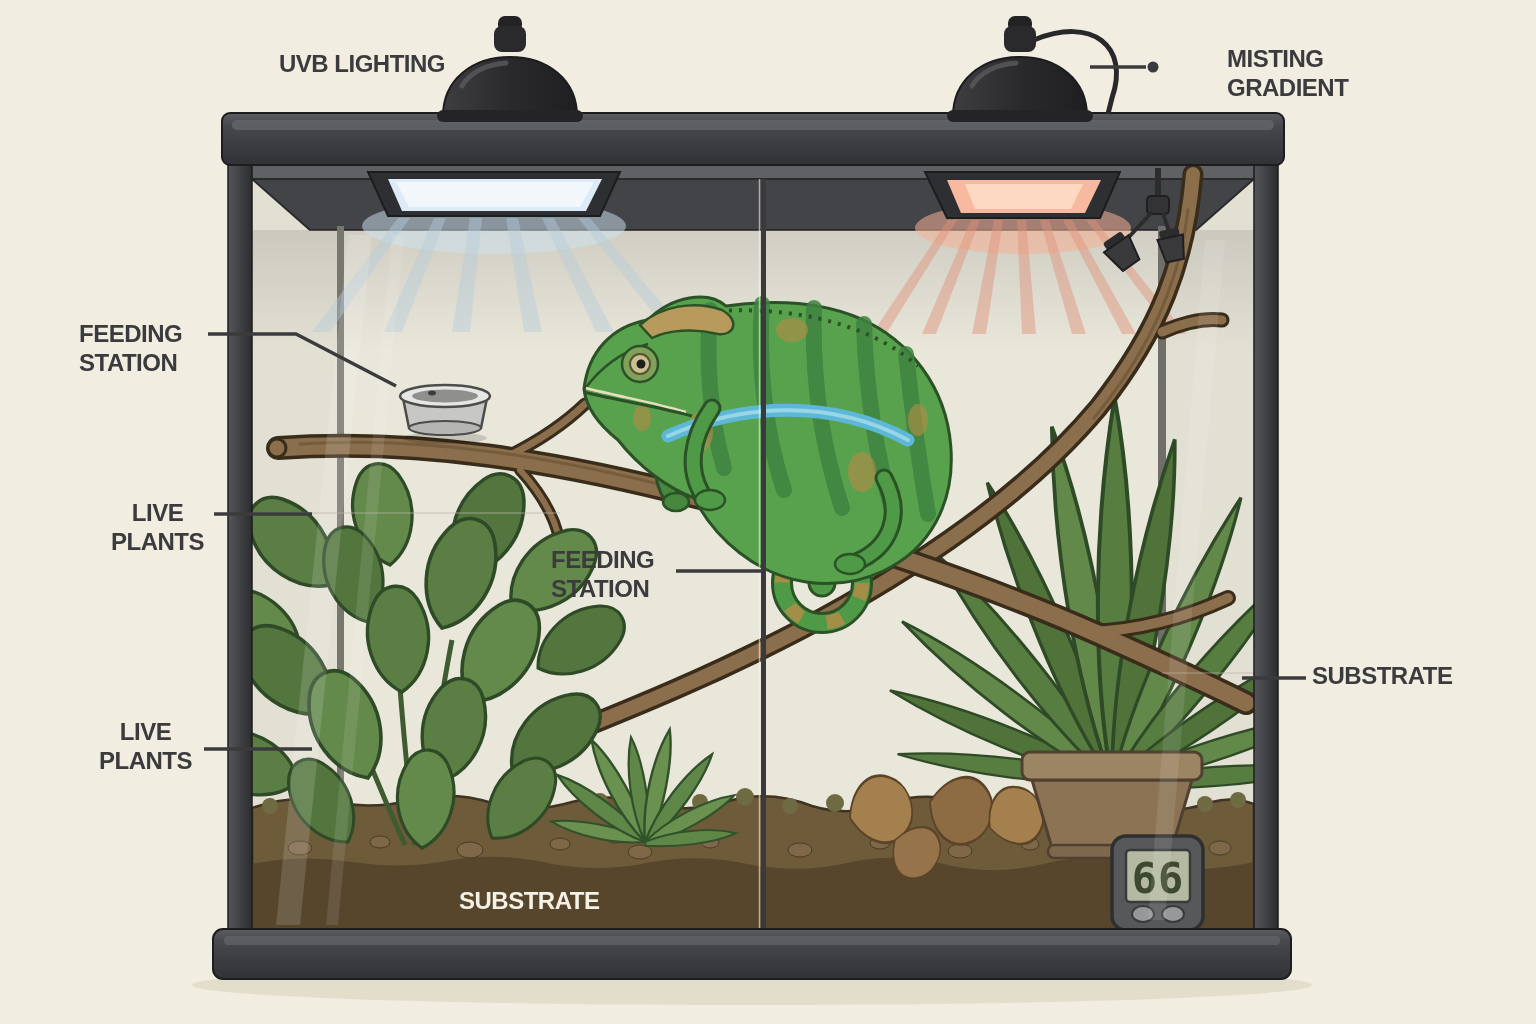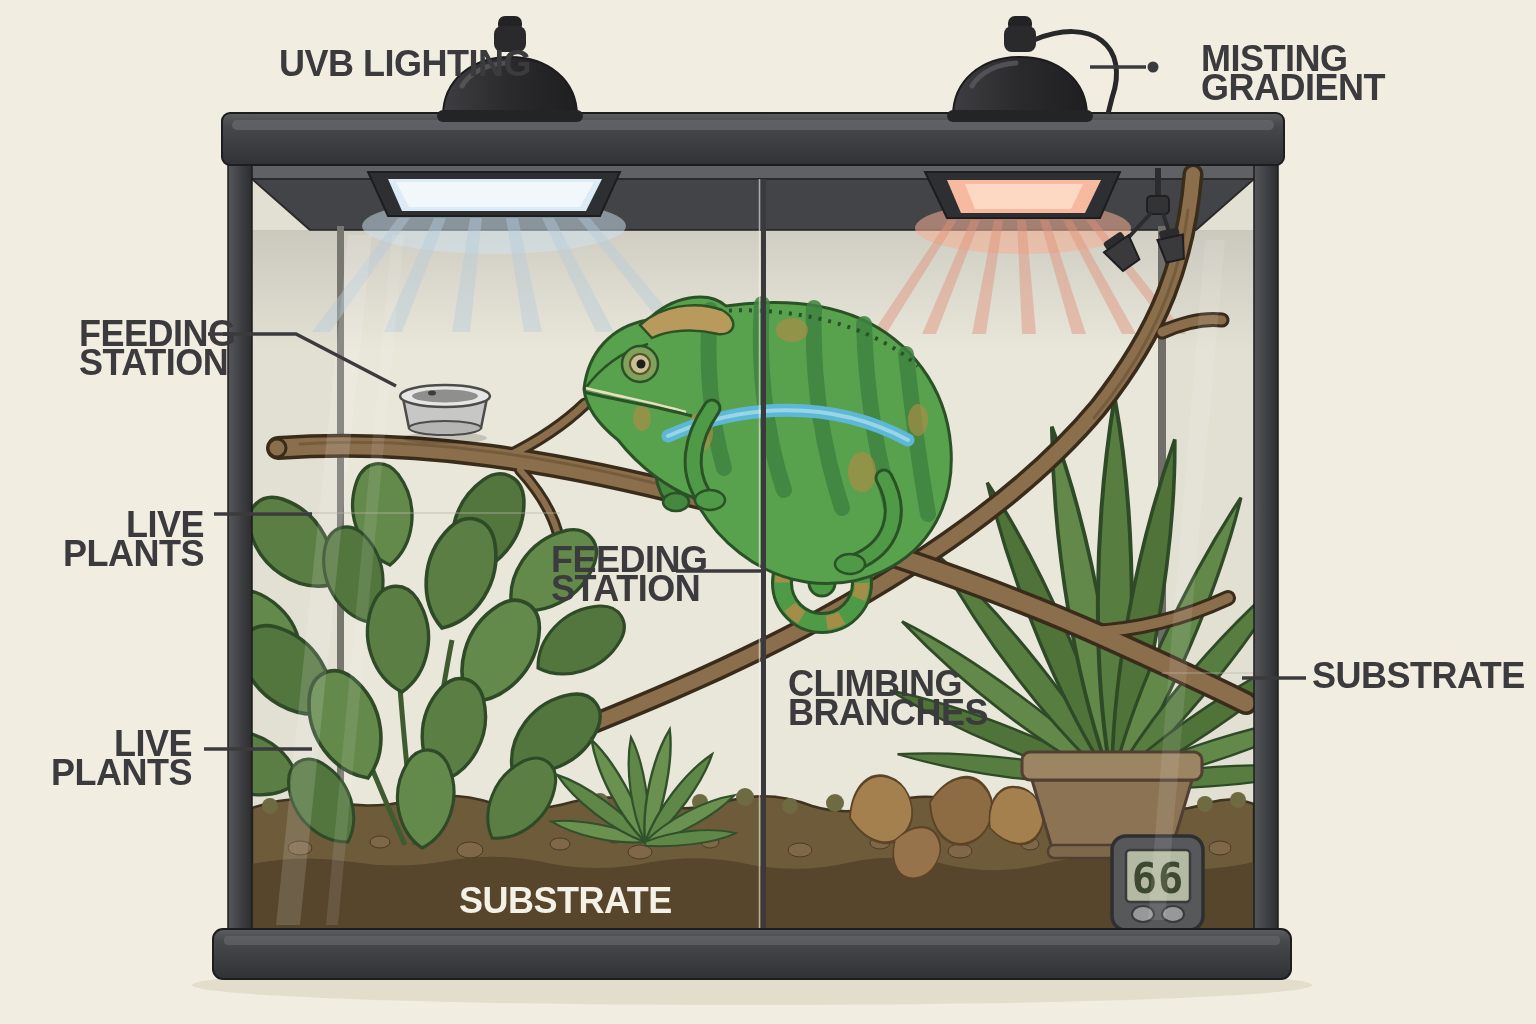--- a/index.html
+++ b/index.html
@@ -1,22 +1,22 @@
 <!DOCTYPE html>
 <html><head>
 <meta charset="utf-8">
 <style>
   html,body{margin:0;padding:0;background:#f1ede1;}
   .stage{position:relative;width:1536px;height:1024px;overflow:hidden;
          background:#f1ede1;font-family:"Liberation Sans",sans-serif;}
   .stage svg{position:absolute;left:0;top:0;}
-  .lbl{position:absolute;font-weight:700;font-size:36px;line-height:29px;
+  .lbl{position:absolute;font-weight:700;font-size:24px;line-height:29px;
        letter-spacing:-0.5px;color:#3b3b3d;white-space:nowrap;}
   .lbl .ln{display:block;}
-  .lbl.right{text-align:right;margin-top:12px;}
+  .lbl.right{text-align:center;}
   .lbl.white{color:#f4f1e6;}
 </style>
 </head>
 <body>
 
 <div class="stage">
 <svg width="1536" height="1024" viewBox="0 0 1536 1024">
   <defs>
     <linearGradient id="frameGrad" x1="0" y1="0" x2="0" y2="1">
       <stop offset="0" stop-color="#5c5d61"></stop>
@@ -345,21 +345,21 @@
     <line x1="214" y1="514" x2="312" y2="514"></line>
     <line x1="204" y1="749" x2="312" y2="749"></line>
     <line x1="676" y1="571" x2="761" y2="571"></line>
     <line x1="1242" y1="678" x2="1306" y2="678"></line>
   </g>
   <circle cx="1153" cy="67" r="5.5" fill="#3b3b3d"></circle>
 </svg>
 
 <div class="lbl" style="left:279px;top:49px">UVB LIGHTING</div>
 
-<div class="lbl" style="left:1201px;top:44px">
+<div class="lbl" style="left:1227px;top:44px">
   <span class="ln">MISTING</span>
   <span class="ln">GRADIENT</span>
 </div>
 
 <div class="lbl" style="left:79px;top:319px">
   <span class="ln">FEEDING</span>
   <span class="ln">STATION</span>
 </div>
 
 <div class="lbl right" style="right:1332px;top:498px">
@@ -371,21 +371,17 @@
   <span class="ln">LIVE</span>
   <span class="ln">PLANTS</span>
 </div>
 
 
 <div class="lbl" style="left:551px;top:545px">
   <span class="ln">FEEDING</span>
   <span class="ln">STATION</span>
 </div>
 
-<div class="lbl" style="left:788px;top:669px">
-  <span class="ln">CLIMBING</span>
-  <span class="ln">BRANCHES</span>
-</div>
 
 <div class="lbl white" style="left:459px;top:886px">SUBSTRATE</div>
 
 <div class="lbl" style="left:1312px;top:661px">SUBSTRATE</div>
 </div>
 
 </body></html>

